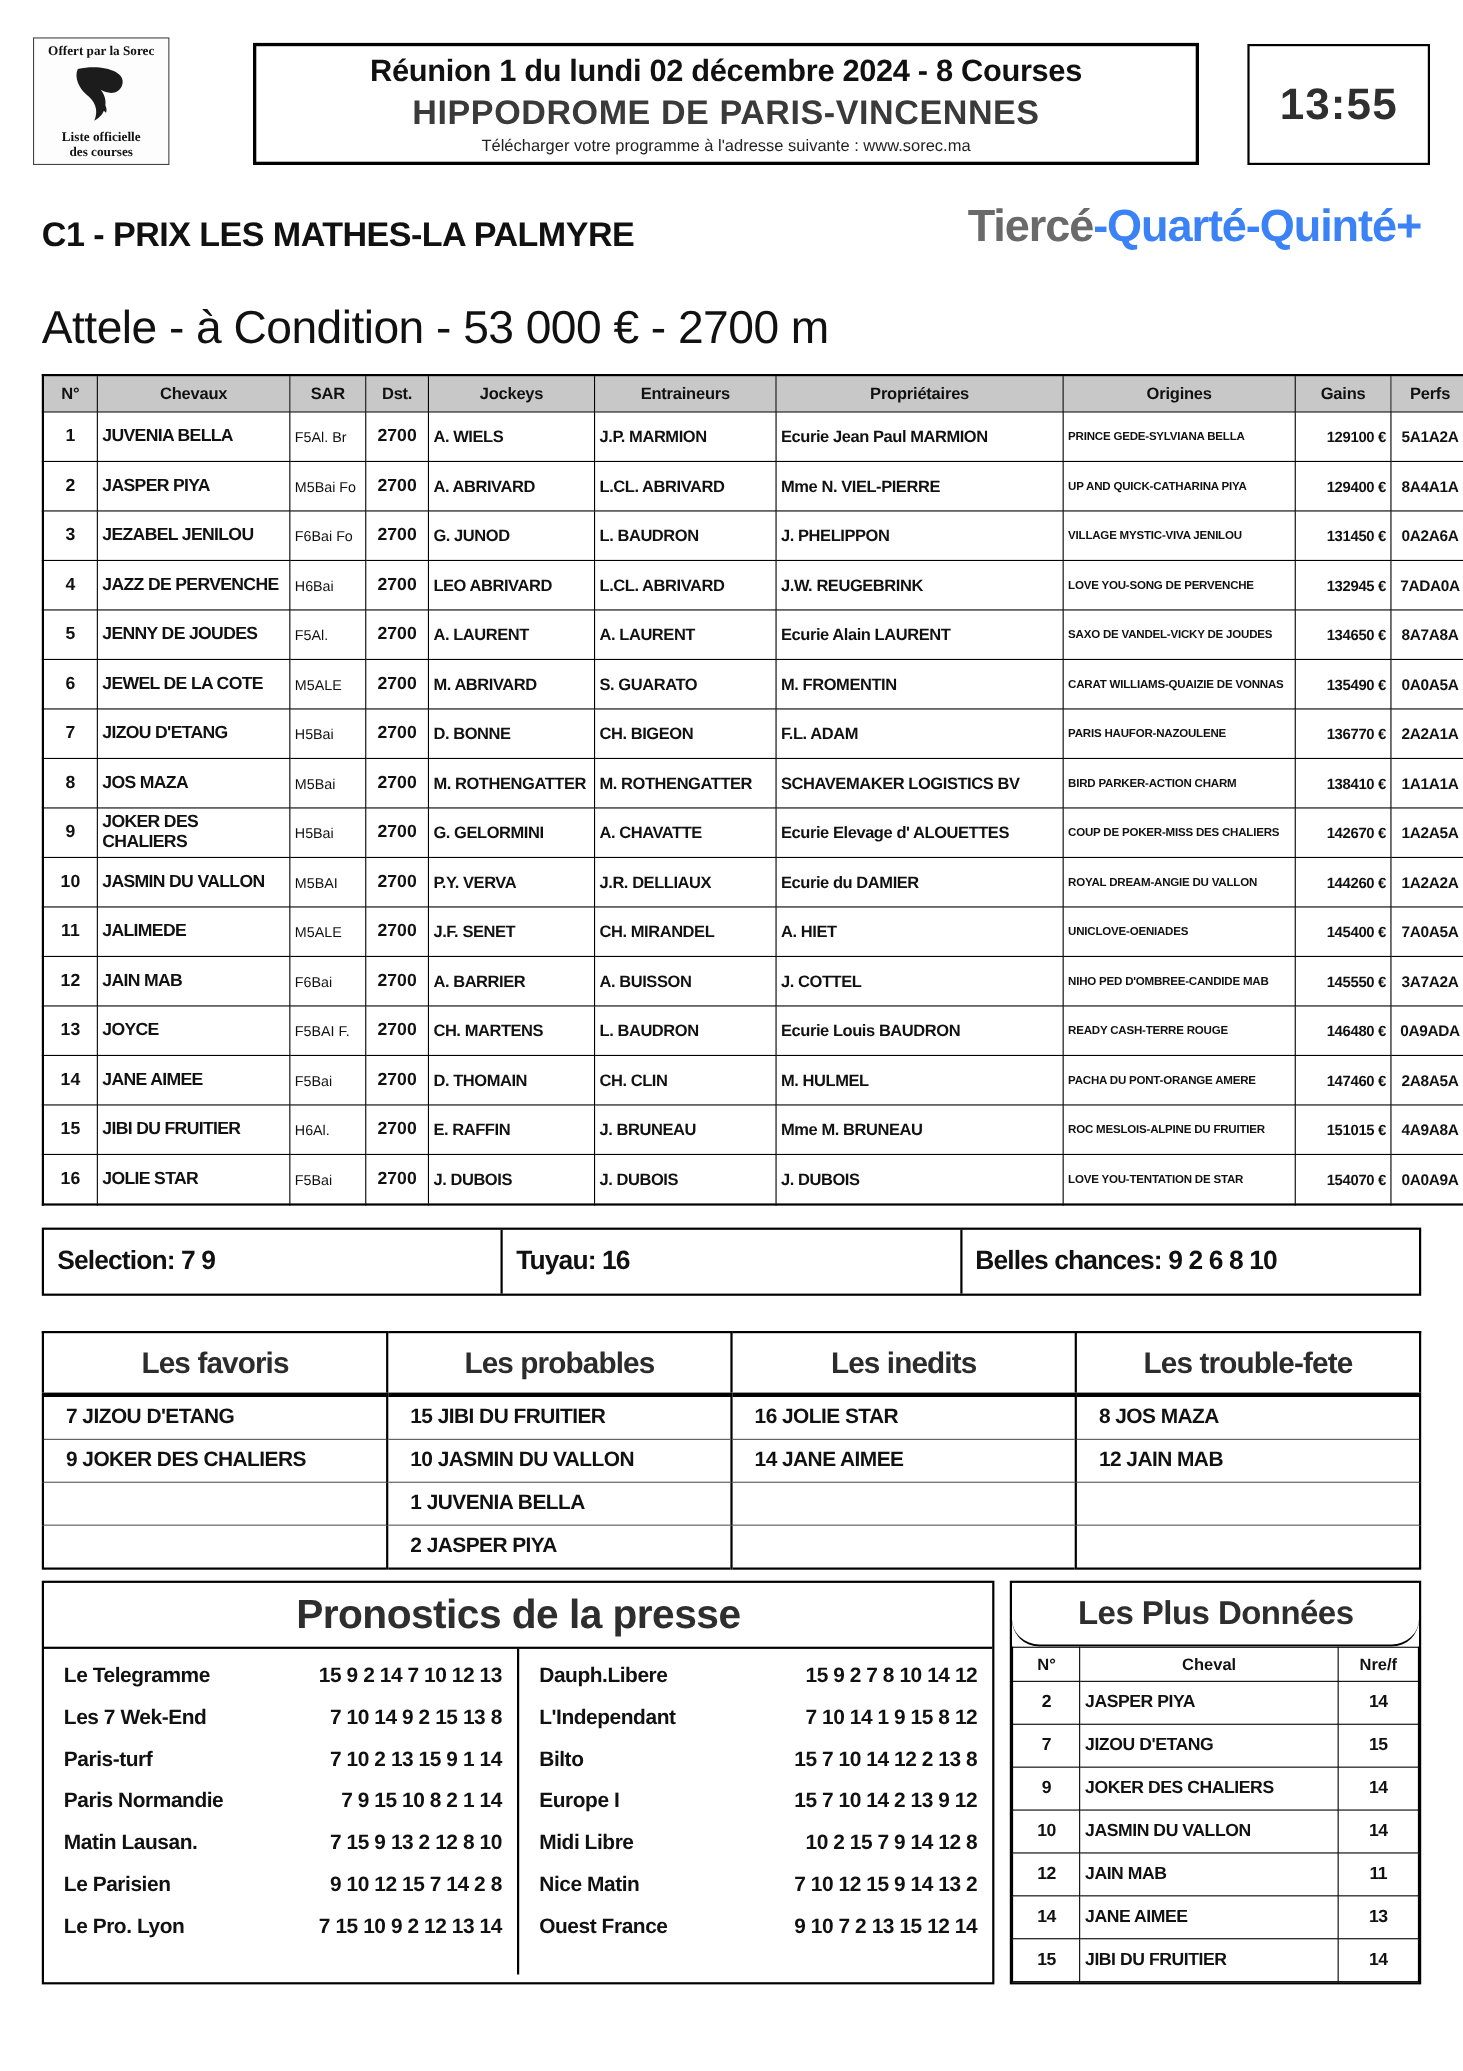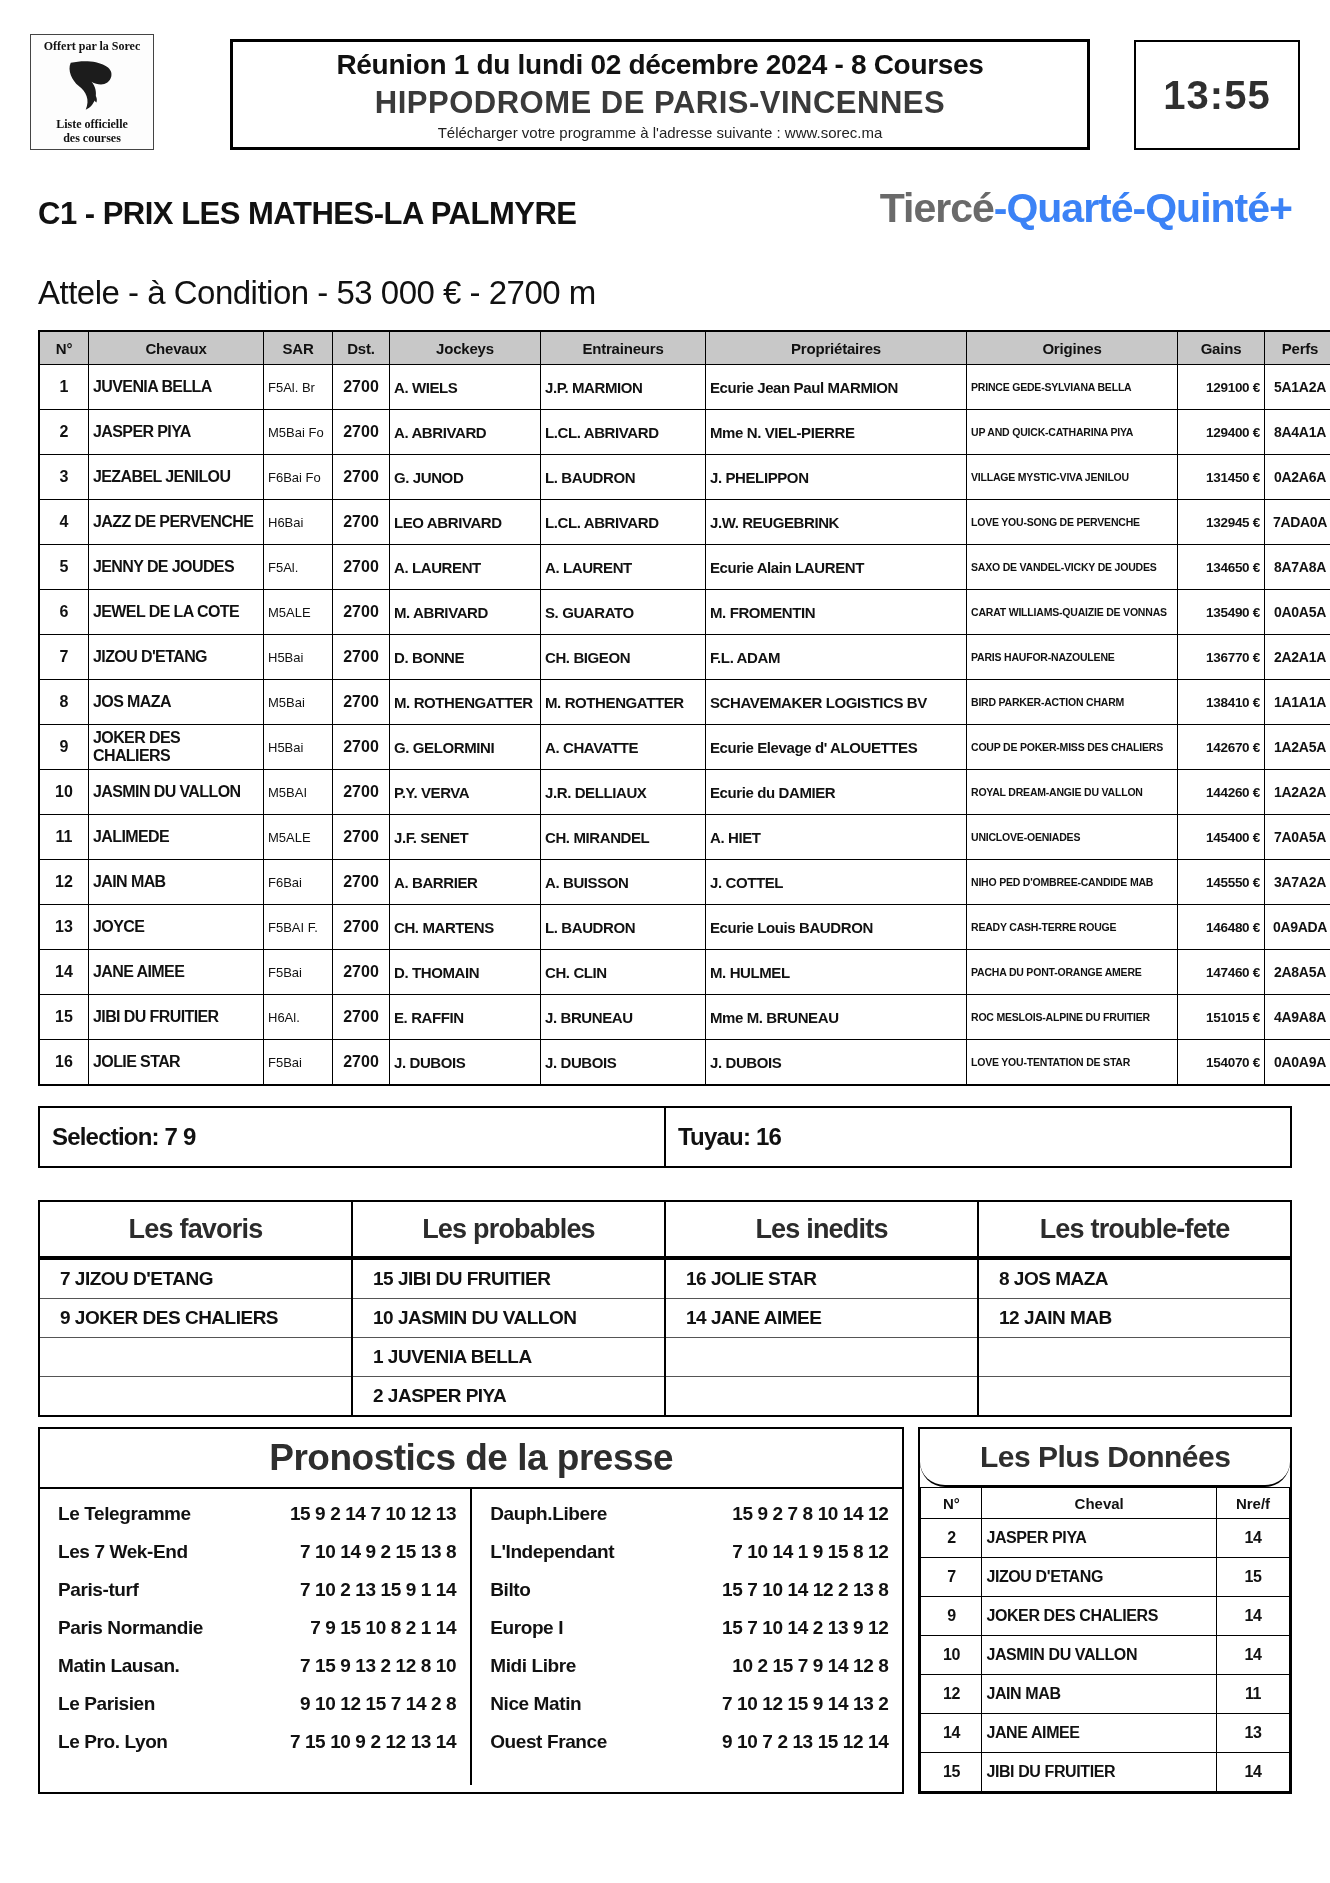--- a/index.html
+++ b/index.html
@@ -13,26 +13,26 @@
   .logo-box .cap{font-family:"Liberation Serif", serif;font-weight:bold;font-size:12px;line-height:14px;}
   .logo-svg{margin:4px auto 2px;display:block;}
   .title-box{margin-left:76px;width:846px;border:3px solid #000;text-align:center;padding:7px 4px 6px;}
   .title-box .l1{font-size:28px;font-weight:bold;letter-spacing:-0.3px;}
   .title-box .l2{font-size:31px;font-weight:bold;color:#3a3a3a;letter-spacing:0.5px;margin-top:4px;}
   .title-box .l3{font-size:15px;margin-top:3px;color:#222;}
   .time-box{margin-left:auto;width:162px;height:106px;border:2px solid #000;display:flex;align-items:center;justify-content:center;}
   .time-box span{font-size:40px;font-weight:bold;color:#2f2f2f;letter-spacing:1px;}
 
   
-  .race-row{display:flex;align-items:flex-end;margin:28px 38px 0 38px;}
+  .race-row{display:flex;align-items:center;margin:28px 38px 0 38px;}
   .race-title{font-size:31px;font-weight:bold;letter-spacing:-0.5px;margin-top:18px;}
   .bet-type{margin-left:auto;font-size:41px;font-weight:bold;letter-spacing:-1px;}
   .bet-gray{color:#6a6a6a;}
   .bet-black{color:#3b82f6;}
-  .conditions{margin:42px 0 0 38px;font-size:33px;letter-spacing:-0.5px;}
+  .conditions{margin:42px 0 0 38px;font-size:42px;letter-spacing:-0.5px;}
 
   
   #horses-table{margin:18px 38px 0 38px;border-collapse:collapse;table-layout:fixed;width:1254px;border:2px solid #000;}
   #horses-table th,#horses-table td{border:1.5px solid #000;padding:2px 4px;overflow:hidden;}
   #horses-table th{background:#c8c8c8;font-size:15px;font-weight:bold;height:28px;letter-spacing:-0.2px;}
   #horses-table td{height:40px;}
   #horses-table th:nth-child(1){width:40px}
   #horses-table th:nth-child(2){width:166px}
   #horses-table th:nth-child(3){width:60px}
   #horses-table th:nth-child(4){width:48px}
@@ -340,20 +340,21 @@
     <td class="t-gains">154070 €</td>
     <td class="t-perfs">0A0A9A</td>
 
   </tr>
     </tbody>
   </table>
 
 <div class="sel-strip">
   <div class="sel-cell">Selection: 7 9</div>
   <div class="sel-cell">Tuyau: 16</div>
+  <div class="sel-cell">Belles chances: 9 2 6 8 10</div>
 </div>
 
 <table id="picks-table">
     <thead>
       <tr>
         <th>Les favoris</th>
         <th>Les probables</th>
         <th>Les inedits</th>
         <th>Les trouble-fete</th>
       </tr>

